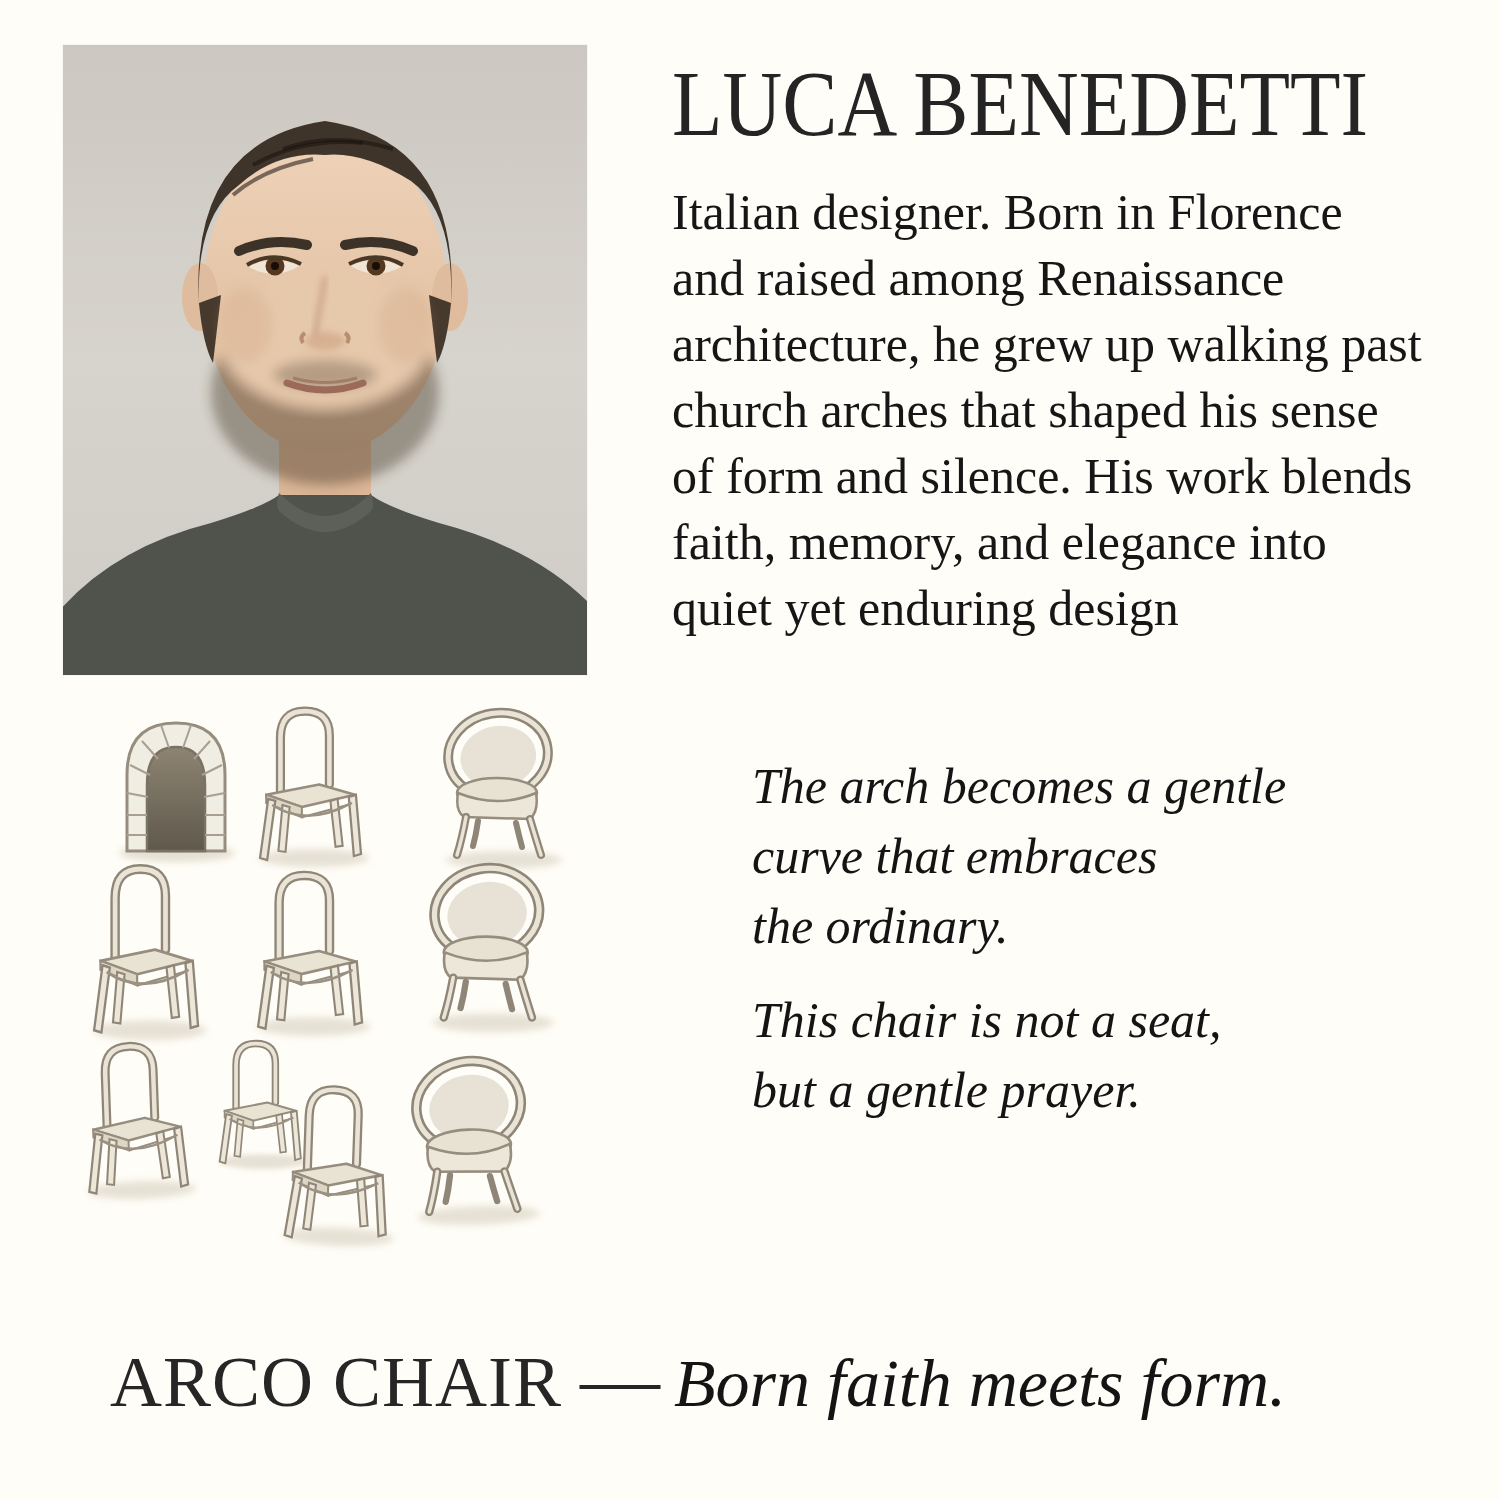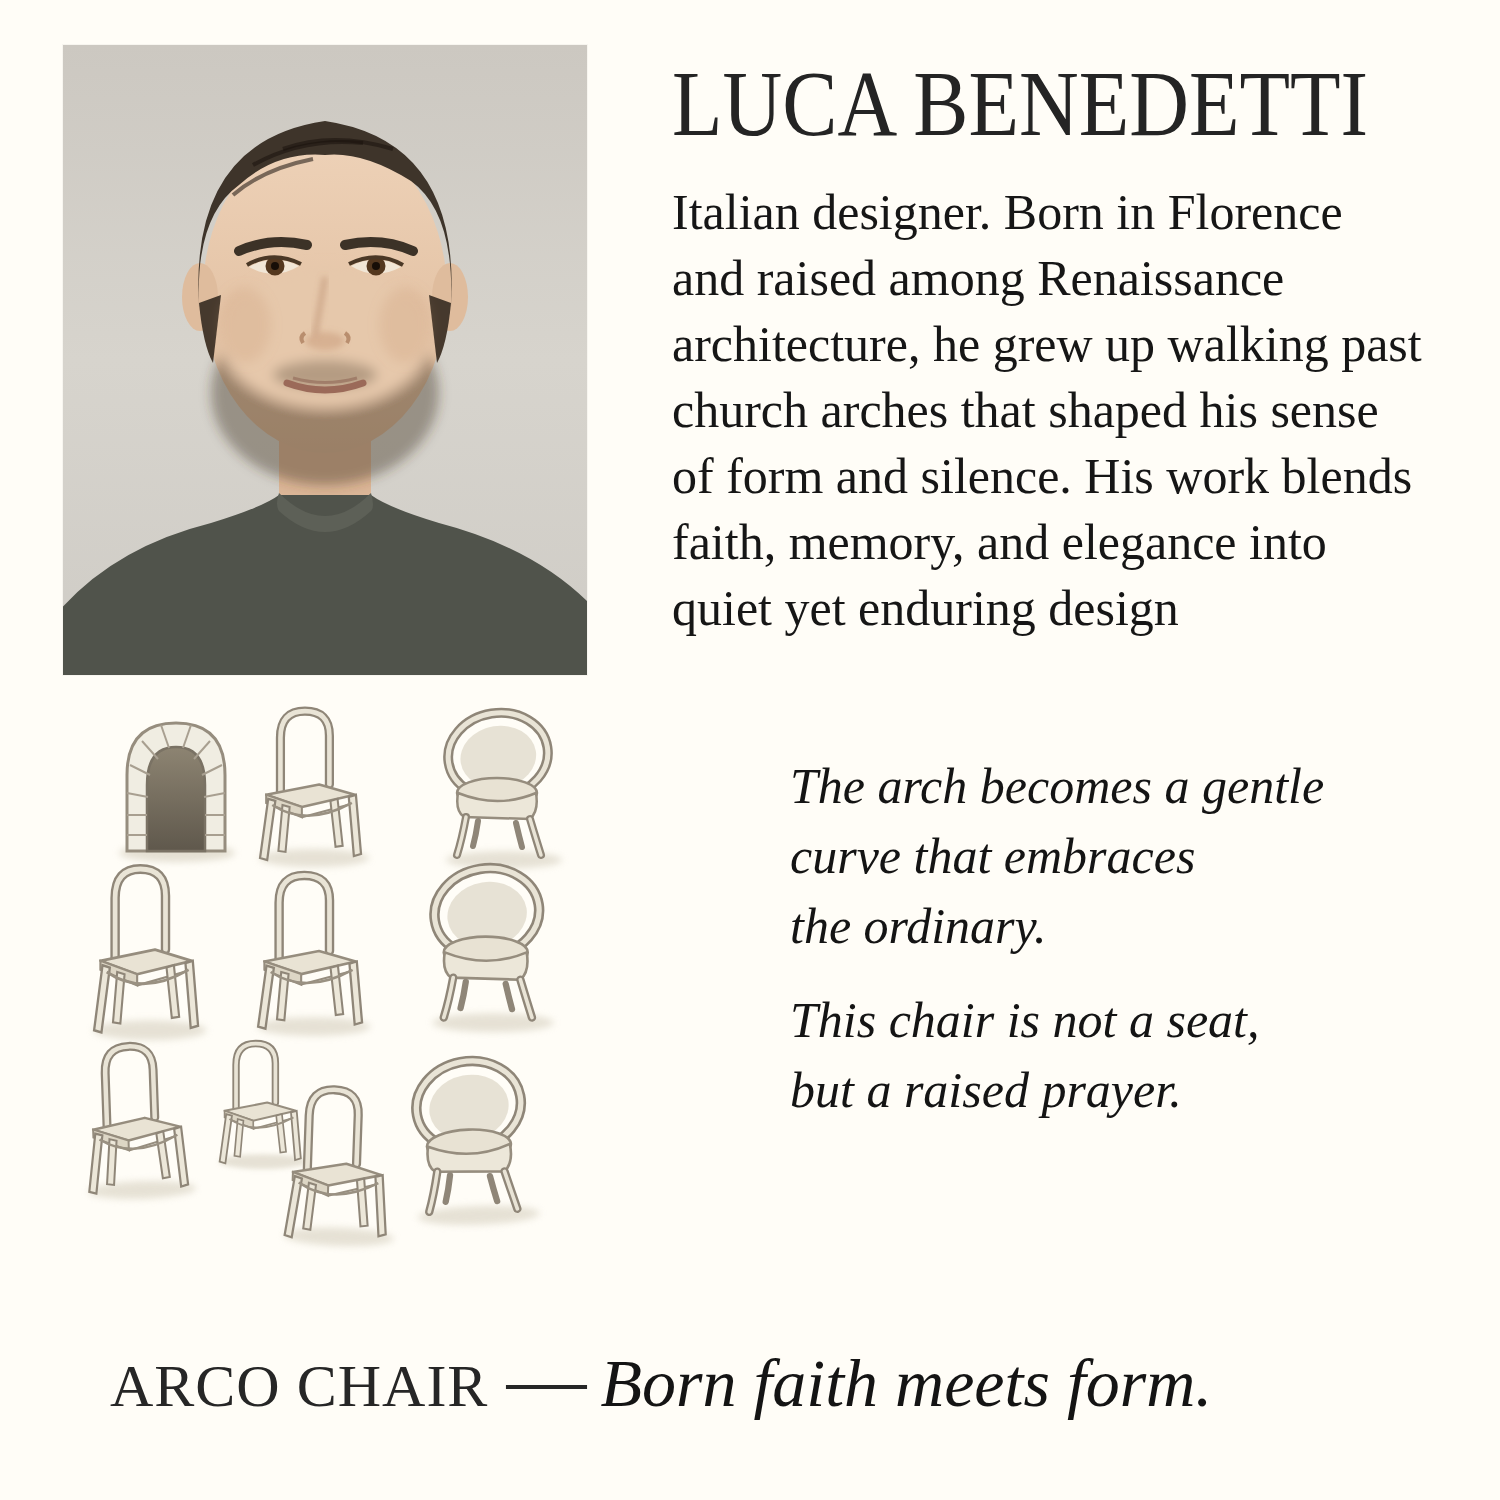--- a/index.html
+++ b/index.html
@@ -26,32 +26,32 @@
     letter-spacing:0px;color:#242424;
     transform:scaleX(0.88);transform-origin:left top;
     white-space:nowrap;
   }
   .bio{
     position:absolute;left:672px;top:179px;width:830px;margin:0;
     font-size:50px;line-height:66px;color:#161616;
     white-space:pre-line;
   }
   .quote{
-    position:absolute;left:790px;margin:0;
+    position:absolute;left:752px;margin:0;
     font-size:50px;line-height:70px;font-style:italic;color:#141414;
     white-space:pre-line;
   }
   .quote1{top:751px;}
   .quote2{top:985px;}
 
   .footer{
     position:absolute;left:110px;top:1339px;margin:0;white-space:nowrap;
     line-height:1;color:#1e1e1e;
   }
-  .footer .product{font-size:60px;letter-spacing:1px;color:#262626;}
+  .footer .product{font-size:72px;letter-spacing:1px;color:#262626;}
   .footer .dash{font-size:80px;color:#262626;padding:0 14px 0 18px;}
   .footer .tagline{font-size:68px;font-style:italic;color:#141414;}
 
   .sketches{position:absolute;left:60px;top:695px;width:640px;height:610px;}
   .sketches svg{display:block;width:100%;height:100%;}
 </style>
 </head>
 <body>
 
 <div class="canvas">
@@ -222,19 +222,19 @@
       <use href="#sideChair" transform="translate(158,342) scale(0.82)"></use>
       <use href="#sideChair" transform="translate(228,385) scale(1.02) rotate(2)"></use>
       <use href="#tubChair" transform="translate(348,360) scale(1.05) rotate(-2)"></use>
     </svg>
   </div>
 
   <p class="quote quote1">The arch becomes a gentle
 curve that embraces
 the ordinary.</p>
   <p class="quote quote2">This chair is not a seat,
-but a raised prayer.</p>
+but a gentle prayer.</p>
 
   <p class="footer">
     <span class="product">ARCO CHAIR</span><span class="dash">—</span><span class="tagline">Born faith meets form.</span>
   </p>
 
 </div>
 
 </body></html>

